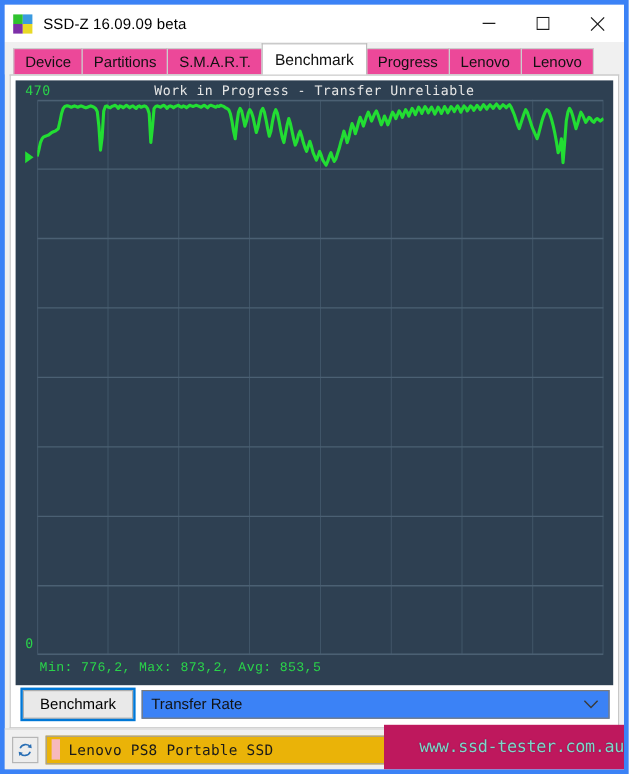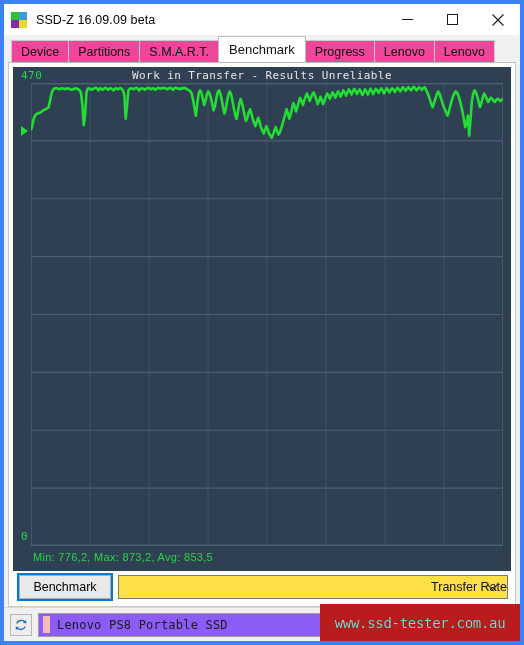--- a/index.html
+++ b/index.html
@@ -157,21 +157,21 @@
     left: 8px;
     bottom: 28px;
     font-family: "DejaVu Sans Mono", monospace;
     font-size: 11px;
     color: #2ad34a;
   }
   #stats {
     position: absolute;
     left: 20px;
     bottom: 8px;
-    font-family: Liberation Sans, sans-serif;
+    font-family: Liberation Mono, monospace;
     font-size: 11px;
     color: #2ad34a;
     letter-spacing: 0.3px;
   }
   #plot {
     position: absolute;
     left: 18px;
     top: 16px;
     right: 8px;
     bottom: 25px;
@@ -209,28 +209,27 @@
     display: flex;
     align-items: center;
     justify-content: center;
     box-sizing: border-box;
     margin-right: 7px;
     margin-left: 2px;
   }
   #combo {
     flex: 1;
     height: 24px;
-    background: #fde047;
+    background: #3b82f6;
     border: 1px solid #7b7b7b;
     display: flex;
     align-items: center;
     box-sizing: border-box;
     position: relative;
     margin-right: 1px;
-    justify-content: flex-end;
   }
   #combo-value {
     font-size: 12.5px;
     color: #111;
     padding-left: 7px;
   }
   #combo-arrow {
     position: absolute;
     right: 8px;
     top: 50%;
@@ -258,21 +257,21 @@
     display: flex;
     align-items: center;
     justify-content: center;
     flex: none;
     margin-right: 6px;
     box-sizing: border-box;
   }
   #device-box {
     flex: 1;
     height: 24px;
-    background: #8b5cf6;
+    background: #eab308;
     border: 1px solid #a0a0a0;
     display: flex;
     align-items: center;
     box-sizing: border-box;
     overflow: hidden;
   }
   #device-swatch {
     width: 7px;
     height: 17px;
     background: #f7b9bc;
@@ -288,24 +287,24 @@
     white-space: nowrap;
   }
 
   
   #watermark {
     position: absolute;
     right: 0;
     bottom: 0;
     width: 200px;
     height: 37px;
-    background: #b91c1c;
-    display: flex;
-    align-items: center;
-    justify-content: center;
+    background: #be185d;
+    display: flex;
+    align-items: center;
+    justify-content: flex-end;
     pointer-events: none;
   }
   #watermark span {
     font-family: "DejaVu Sans Mono", monospace;
     font-size: 14px;
     color: #7fd6cb;
     letter-spacing: -0.3px;
     white-space: nowrap;
     text-shadow: 0 0 1px rgba(0,0,0,0.5);
   }
@@ -350,21 +349,21 @@
     <div class="tab">S.M.A.R.T.</div>
     <div class="tab active">Benchmark</div>
     <div class="tab">Progress</div>
     <div class="tab">Lenovo</div>
     <div class="tab">Lenovo</div>
   </div>
 
   <div id="tabpage">
 
     <div id="graph-wrap">
-      <div id="graph-title">Work in Transfer - Results Unreliable</div>
+      <div id="graph-title">Work in Progress - Transfer Unreliable</div>
       <div id="label-max">470</div>
       <div id="label-min">0</div>
       <div id="arrow-marker" style="top: 58.9659px; border-left-color: rgb(34, 221, 51);"></div>
       <div id="plot">
         <svg id="plot-svg" preserveAspectRatio="none" viewBox="0 0 1000 500">
             <line x1="125" y1="0" x2="125" y2="500" stroke="#4b6073" stroke-width="1.2"></line>
             <line x1="250" y1="0" x2="250" y2="500" stroke="#4b6073" stroke-width="1.2"></line>
             <line x1="375" y1="0" x2="375" y2="500" stroke="#4b6073" stroke-width="1.2"></line>
             <line x1="500" y1="0" x2="500" y2="500" stroke="#4b6073" stroke-width="1.2"></line>
             <line x1="625" y1="0" x2="625" y2="500" stroke="#4b6073" stroke-width="1.2"></line>

